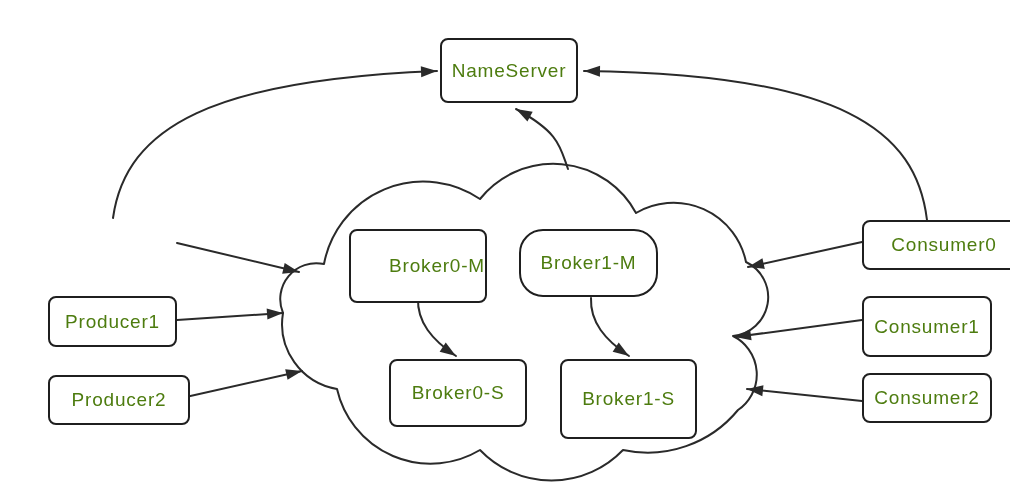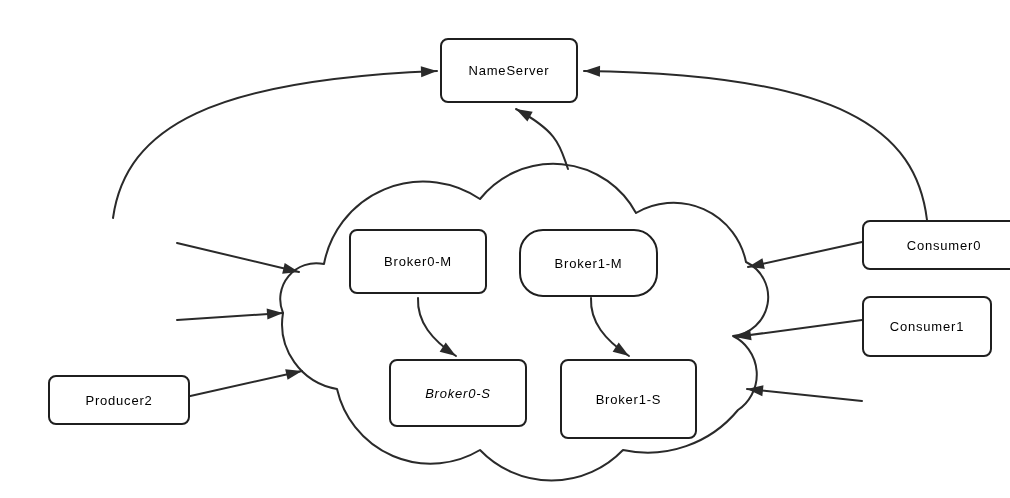--- a/index.html
+++ b/index.html
@@ -22,39 +22,39 @@
   }
   .node {
     position: absolute;
     box-sizing: border-box;
     background: #ffffff;
     border: 2px solid #1f1f1f;
     border-radius: 8px;
     display: flex;
     align-items: center;
     justify-content: center;
-    color: #000000;
-    font-size: 13px;
+    color: #4d7c0f;
+    font-size: 19px;
     letter-spacing: 0.8px;
     white-space: nowrap;
   }
   
   .n-producer0 { left: 48px;  top: 217px; width: 129px; height: 53px; }
   .n-producer1 { left: 48px;  top: 296px; width: 129px; height: 51px; }
   .n-producer2 { left: 48px;  top: 375px; width: 142px; height: 50px; }
   
   .n-consumer0 { left: 862px; top: 220px; width: 158px; height: 50px; padding-left: 6px; }
   .n-consumer1 { left: 862px; top: 296px; width: 130px; height: 61px; }
   .n-consumer2 { left: 862px; top: 373px; width: 130px; height: 50px; }
   
   .n-nameserver { left: 440px; top: 38px; width: 138px; height: 65px; }
   
-  .n-broker0m { left: 349px; top: 229px; width: 138px; height: 65px; }
+  .n-broker0m { left: 349px; top: 229px; width: 138px; height: 74px; justify-content: flex-end; }
   .n-broker1m { left: 519px; top: 229px; width: 139px; height: 68px; border-radius: 24px; }
-  .n-broker0s { left: 389px; top: 359px; width: 138px; height: 68px; font-style: italic; }
+  .n-broker0s { left: 389px; top: 359px; width: 138px; height: 68px; }
   .n-broker1s { left: 560px; top: 359px; width: 137px; height: 80px; }
 
   .cloud-path {
     fill: #ffffff;
     stroke: #2a2a2a;
     stroke-width: 2;
     stroke-linejoin: round;
   }
   .edge {
     fill: none;
@@ -101,29 +101,35 @@
     <path class="edge" marker-end="url(#ah)" d="M 862 401 L 747 389"></path>
 
     <path class="edge" marker-end="url(#ah)" d="M 418 298 C 417 322, 432 340, 456 356"></path>
     <path class="edge" marker-end="url(#ah)" d="M 591 298 C 590 322, 605 340, 629 356"></path>
   </svg>
 
   <div class="node n-nameserver">
     <span>NameServer</span>
   </div>
 
+  <div class="node n-producer1">
+    <span>Producer1</span>
+  </div>
   <div class="node n-producer2">
     <span>Producer2</span>
   </div>
 
   <div class="node n-consumer0">
     <span>Consumer0</span>
   </div>
   <div class="node n-consumer1">
     <span>Consumer1</span>
+  </div>
+  <div class="node n-consumer2">
+    <span>Consumer2</span>
   </div>
 
   <div class="node n-broker0m">
     <span>Broker0-M</span>
   </div>
   <div class="node n-broker1m">
     <span>Broker1-M</span>
   </div>
   <div class="node n-broker0s">
     <span>Broker0-S</span>

